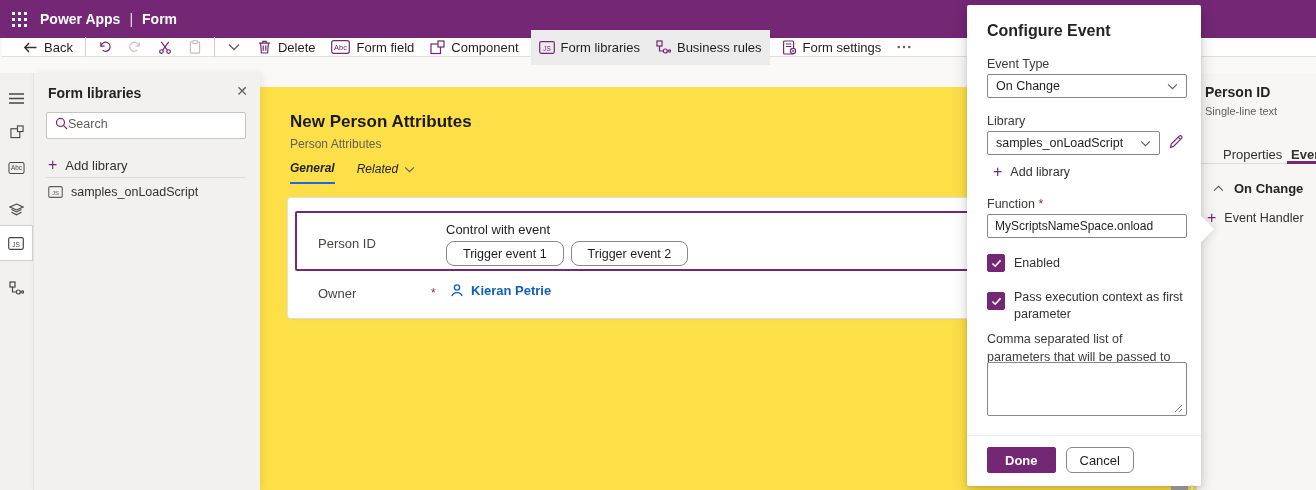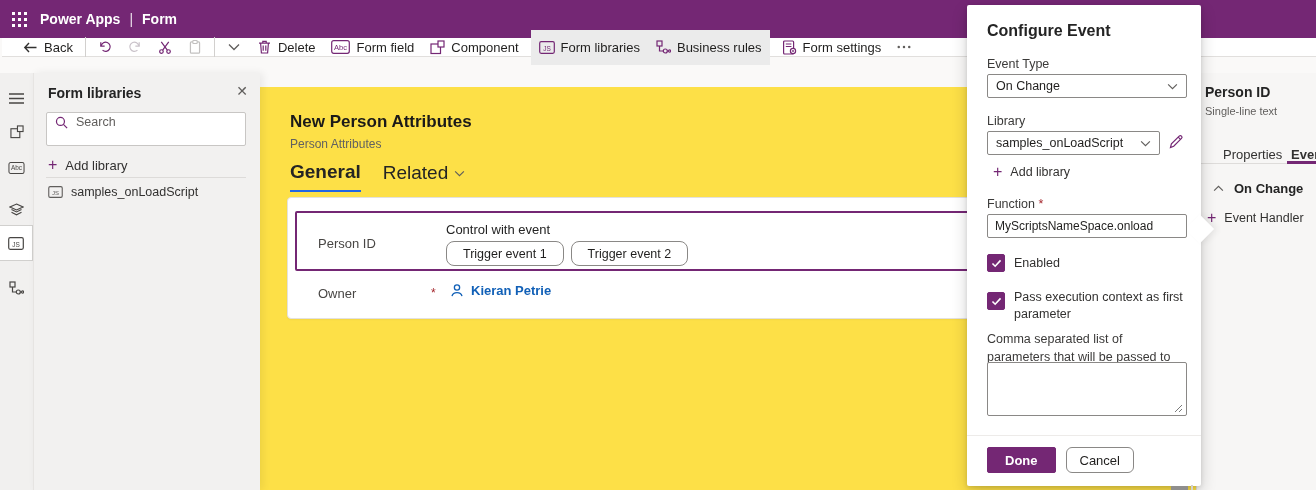--- a/index.html
+++ b/index.html
@@ -30,35 +30,35 @@
     background:#f1f0ef; z-index:2; }
   .rail-item { position:absolute; left:0; width:33px; height:30px; display:flex; align-items:center; justify-content:center; cursor:pointer; }
   .rail-item.selected { background:#fff; height:36px; border:1px solid #d1d0ce; border-left:none; }
 
   
   #left-panel { position:absolute; left:33px; top:73px; width:227px; height:417px;
     background:#f2f1f0; border-left:1px solid #e6e4e2; box-shadow:3px 0 8px rgba(0,0,0,.07); z-index:2; }
   #left-panel .hdr { position:absolute; left:14px; top:12px; font-size:14px; font-weight:700; color:#242424; }
   #left-panel .close { position:absolute; right:12px; top:10px; font-size:14px; color:#605e5c; cursor:pointer; }
   .searchbox { position:absolute; left:12px; top:39px; width:200px; height:27px; background:#fff;
-    border:1px solid #c8c6c4; border-radius:2px; display:flex; align-items:flex-end; gap:8px; padding:16px 8px; cursor:text; }
+    border:1px solid #c8c6c4; border-radius:2px; display:flex; align-items:flex-start; gap:0; padding:4px 8px; cursor:text; }
   .searchbox input { border:none; outline:none; flex:1; font-size:12.5px; font-family:inherit; color:#201f1e; background:transparent; }
   .searchbox input::placeholder { color:#605e5c; }
   .addlib { position:absolute; left:14px; top:84px; display:flex; align-items:center; gap:8px;
     font-size:13px; color:#323130; cursor:pointer; }
   .plus { color:#742774; font-size:16px; font-weight:400; line-height:1; }
   #left-panel .divider { position:absolute; left:12px; top:104px; width:200px; height:1px; background:#dddbd9; }
   .lib-item { position:absolute; left:14px; top:112px; display:flex; align-items:center; gap:8px;
     font-size:12.5px; color:#323130; cursor:pointer; }
 
   
   #canvas { position:absolute; left:260px; top:87px; width:1056px; height:417px; background:#fde047; }
   #canvas .ftitle { position:absolute; left:30px; top:25px; font-size:17px; font-weight:700; color:#1b1a19; }
   #canvas .fsub { position:absolute; left:30px; top:50px; font-size:12px; color:#616160; }
-  .mtab-row { position:absolute; left:30px; top:74px; display:flex; gap:22px; font-size:19px; }
+  .mtab-row { position:absolute; left:30px; top:74px; display:flex; gap:22px; font-size:12px;font-style:italic; }
   .mtab { padding-bottom:7px; cursor:pointer; color:#242424; display:flex; align-items:center; gap:6px; }
   .mtab.active { font-weight:700; border-bottom:2.5px solid #2266e3; }
 
   .form-card { position:absolute; left:27px; top:110px; width:903px; height:122px; background:#fff;
     border:1px solid #e3e1df; border-radius:4px; box-shadow:0 1px 2px rgba(0,0,0,.04); }
   .sel-row { position:absolute; left:7px; top:13px; width:892px; height:60px;
     border:2px solid #742774; border-radius:2px; background:#fff; cursor:pointer; }
   .sel-row .flabel { position:absolute; left:21px; top:23px; font-size:13px; color:#484644; }
   .ctrl-label { position:absolute; left:149px; top:9px; font-size:13px; color:#242424; }
   .trig-row { position:absolute; left:149px; top:28px; display:flex; gap:7px; }

